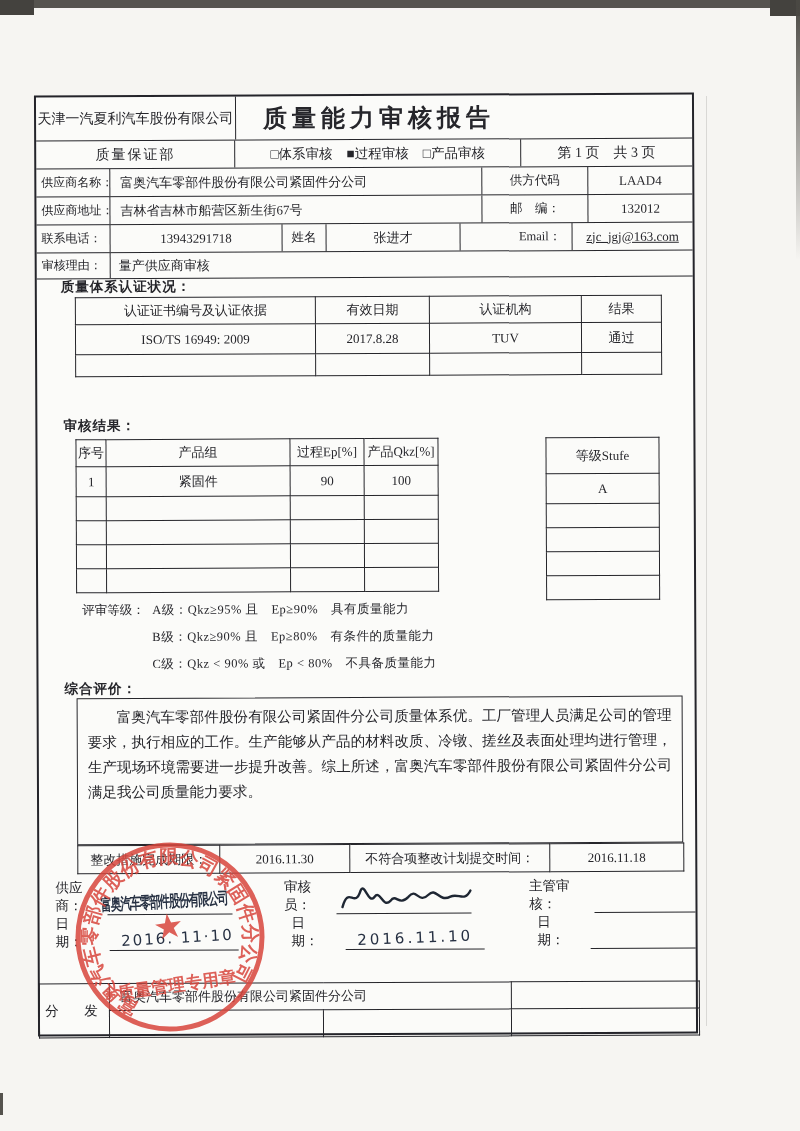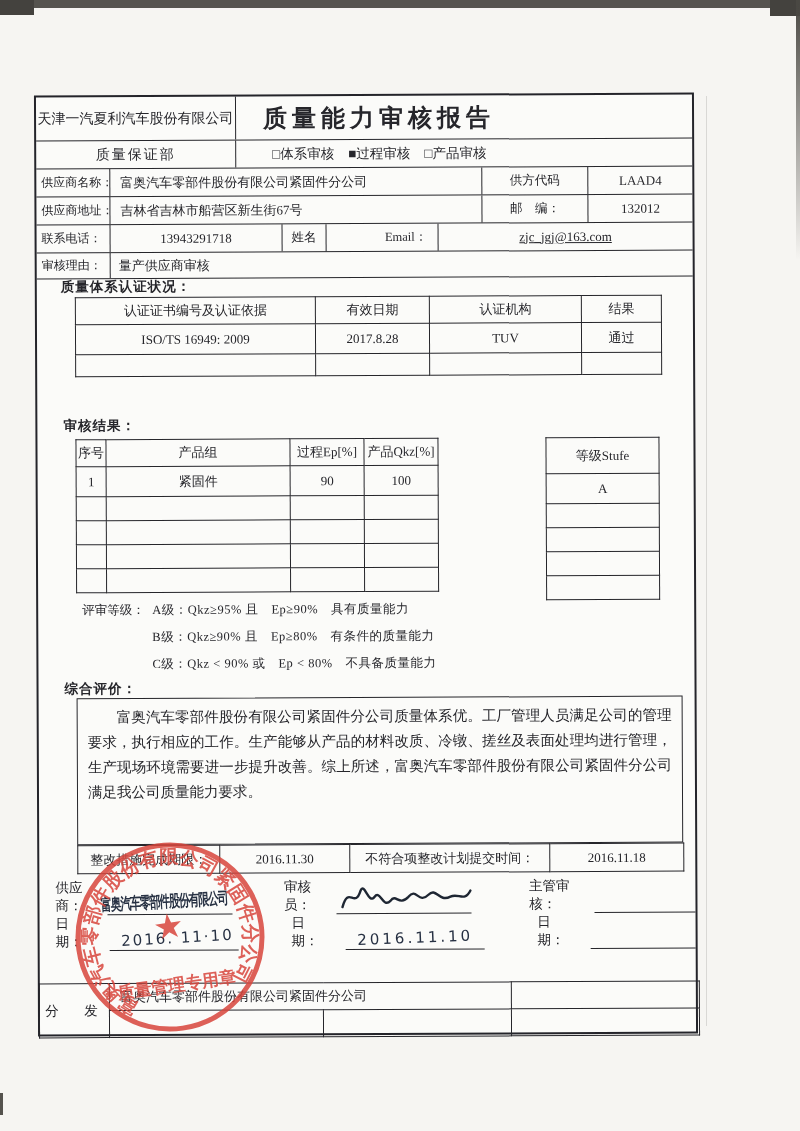--- a/index.html
+++ b/index.html
@@ -122,38 +122,40 @@
     <div class="c org">天津一汽夏利汽车股份有限公司</div>
     <div class="c title">质量能力审核报告</div>
   </div>
   <div class="r h-r2">
     <div class="c dept">质量保证部</div>
     <div class="c checks">
       <span>□体系审核</span>
       <span>■过程审核</span>
       <span>□产品审核</span>
     </div>
+    <div class="c pageinfo">第 1 页　共 3 页</div>
   </div>
 
   <div class="r i-r">
     <div class="c lab">供应商名称：</div>
     <div class="c val-w">富奥汽车零部件股份有限公司紧固件分公司</div>
     <div class="c lab2">供方代码</div>
     <div class="c val2">LAAD4</div>
   </div>
   <div class="r i-r">
     <div class="c lab">供应商地址：</div>
     <div class="c val-w">吉林省吉林市船营区新生街67号</div>
     <div class="c lab2">邮　编：</div>
     <div class="c val2">132012</div>
   </div>
   <div class="r i-r">
     <div class="c lab">联系电话：</div>
     <div class="c phone">13943291718</div>
     <div class="c name-l">姓名</div>
+    <div class="c name-v">张进才</div>
     <div class="c mail-l">Email：</div>
     <div class="c mail-v">zjc_jgj@163.com</div>
   </div>
   <div class="r i-r6">
     <div class="c lab">审核理由：</div>
     <div class="c val2 left">量产供应商审核</div>
   </div>
 
   <div class="sec-title" style="left:24px; top:181px;">质量体系认证状况：</div>
   <table class="cert-t">

